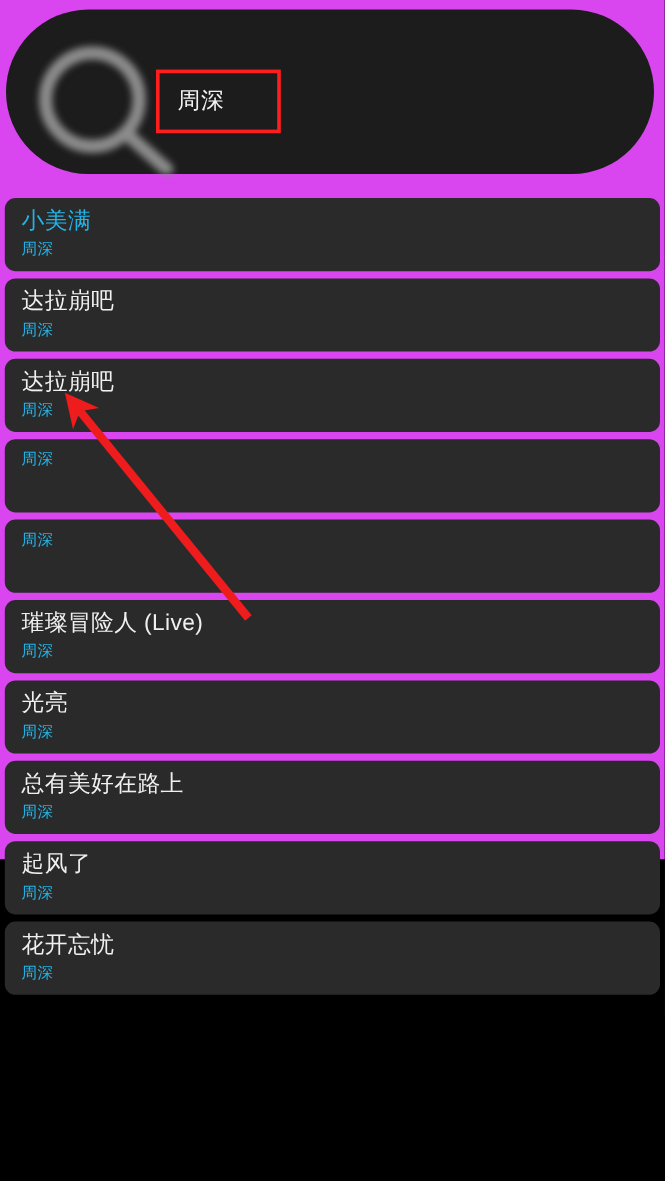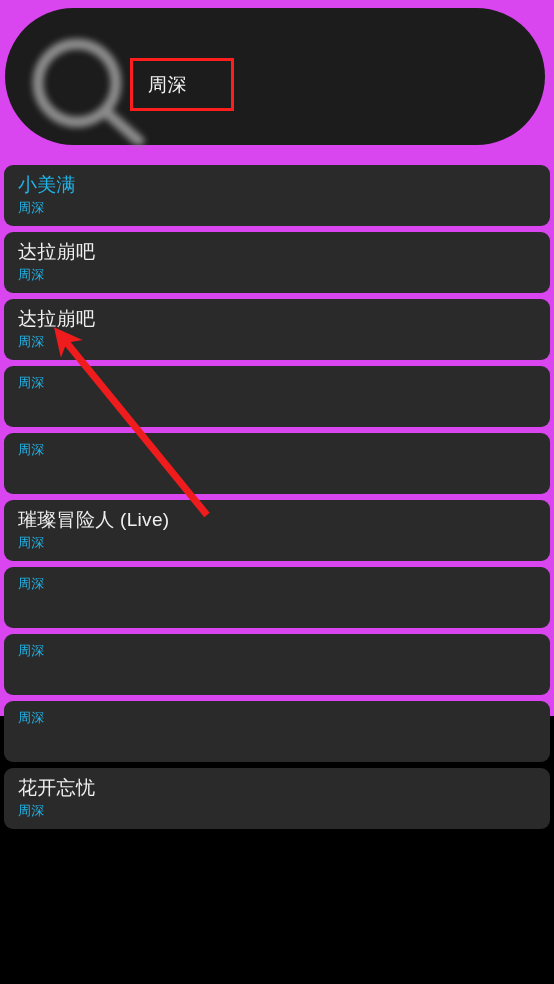--- a/index.html
+++ b/index.html
@@ -159,28 +159,31 @@
     <div class="result-row">
       <span class="row-artist">周深</span>
     </div>
 
     <div class="result-row">
       <span class="row-title">璀璨冒险人 (Live)</span>
       <span class="row-artist">周深</span>
     </div>
 
     <div class="result-row">
-      <span class="row-artist">周深</span>
-    </div>
-
-    <div class="result-row">
-      <span class="row-artist">周深</span>
-    </div>
-
-    <div class="result-row">
+      <span class="row-title">光亮</span>
+      <span class="row-artist">周深</span>
+    </div>
+
+    <div class="result-row">
+      <span class="row-title">总有美好在路上</span>
+      <span class="row-artist">周深</span>
+    </div>
+
+    <div class="result-row">
+      <span class="row-title">起风了</span>
       <span class="row-artist">周深</span>
     </div>
 
     <div class="result-row">
       <span class="row-title">花开忘忧</span>
       <span class="row-artist">周深</span>
     </div>
 
   </div>
 

